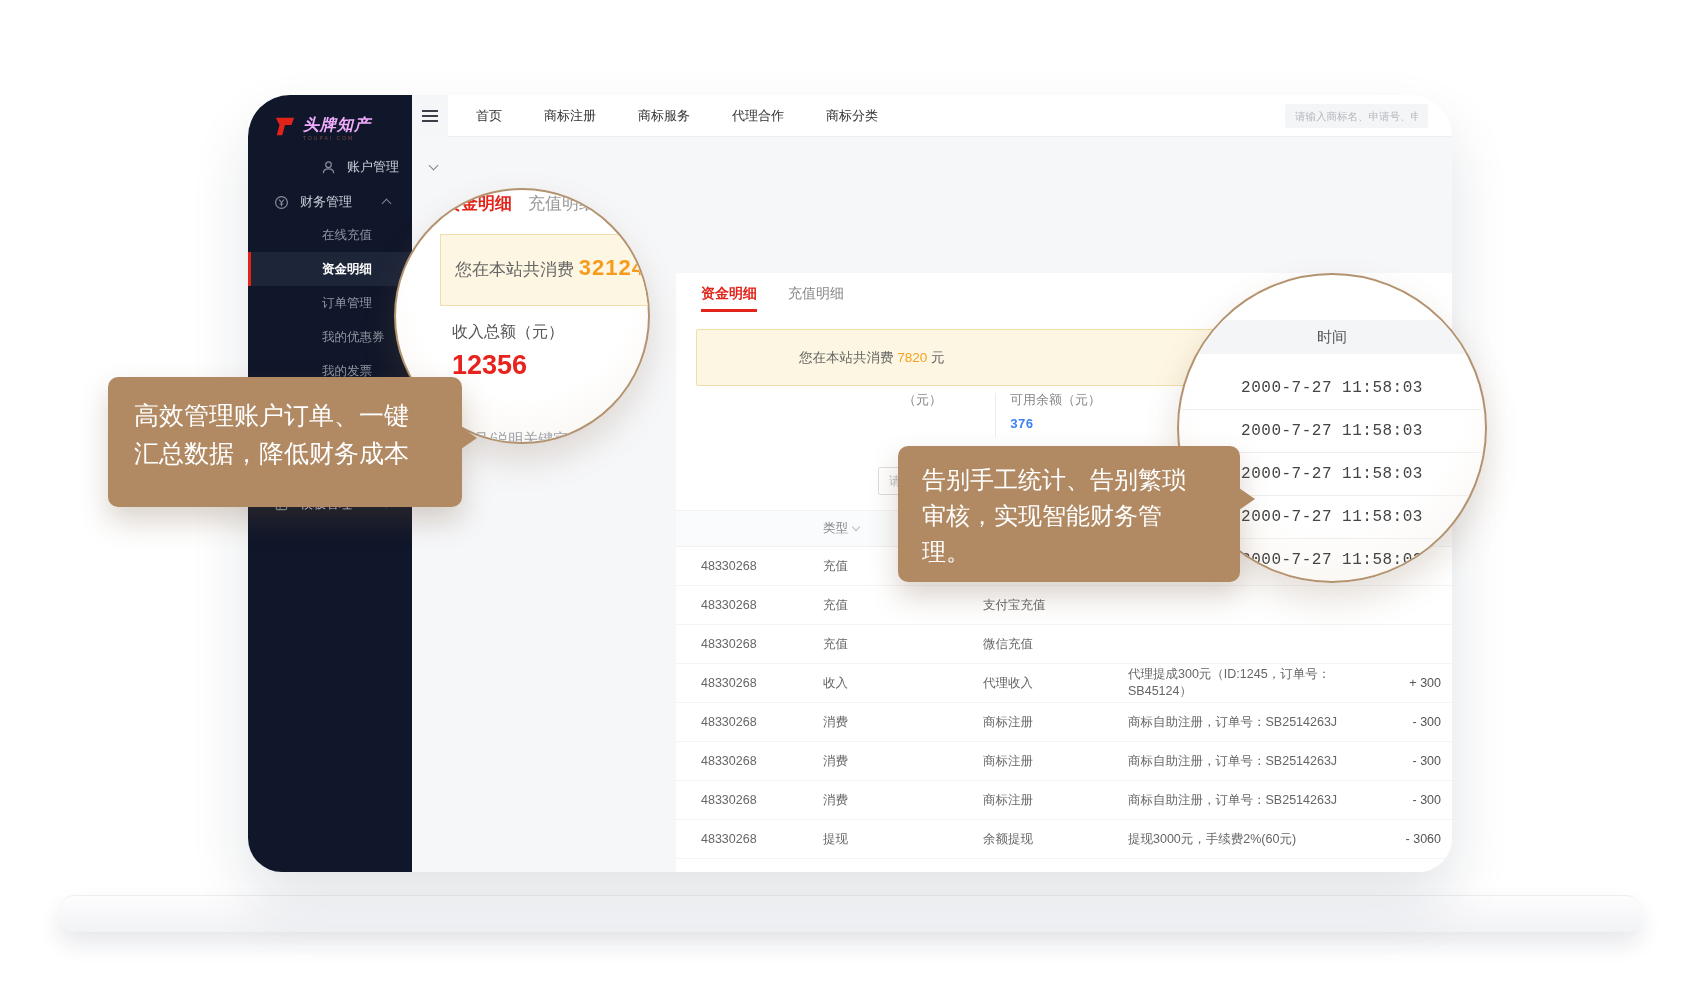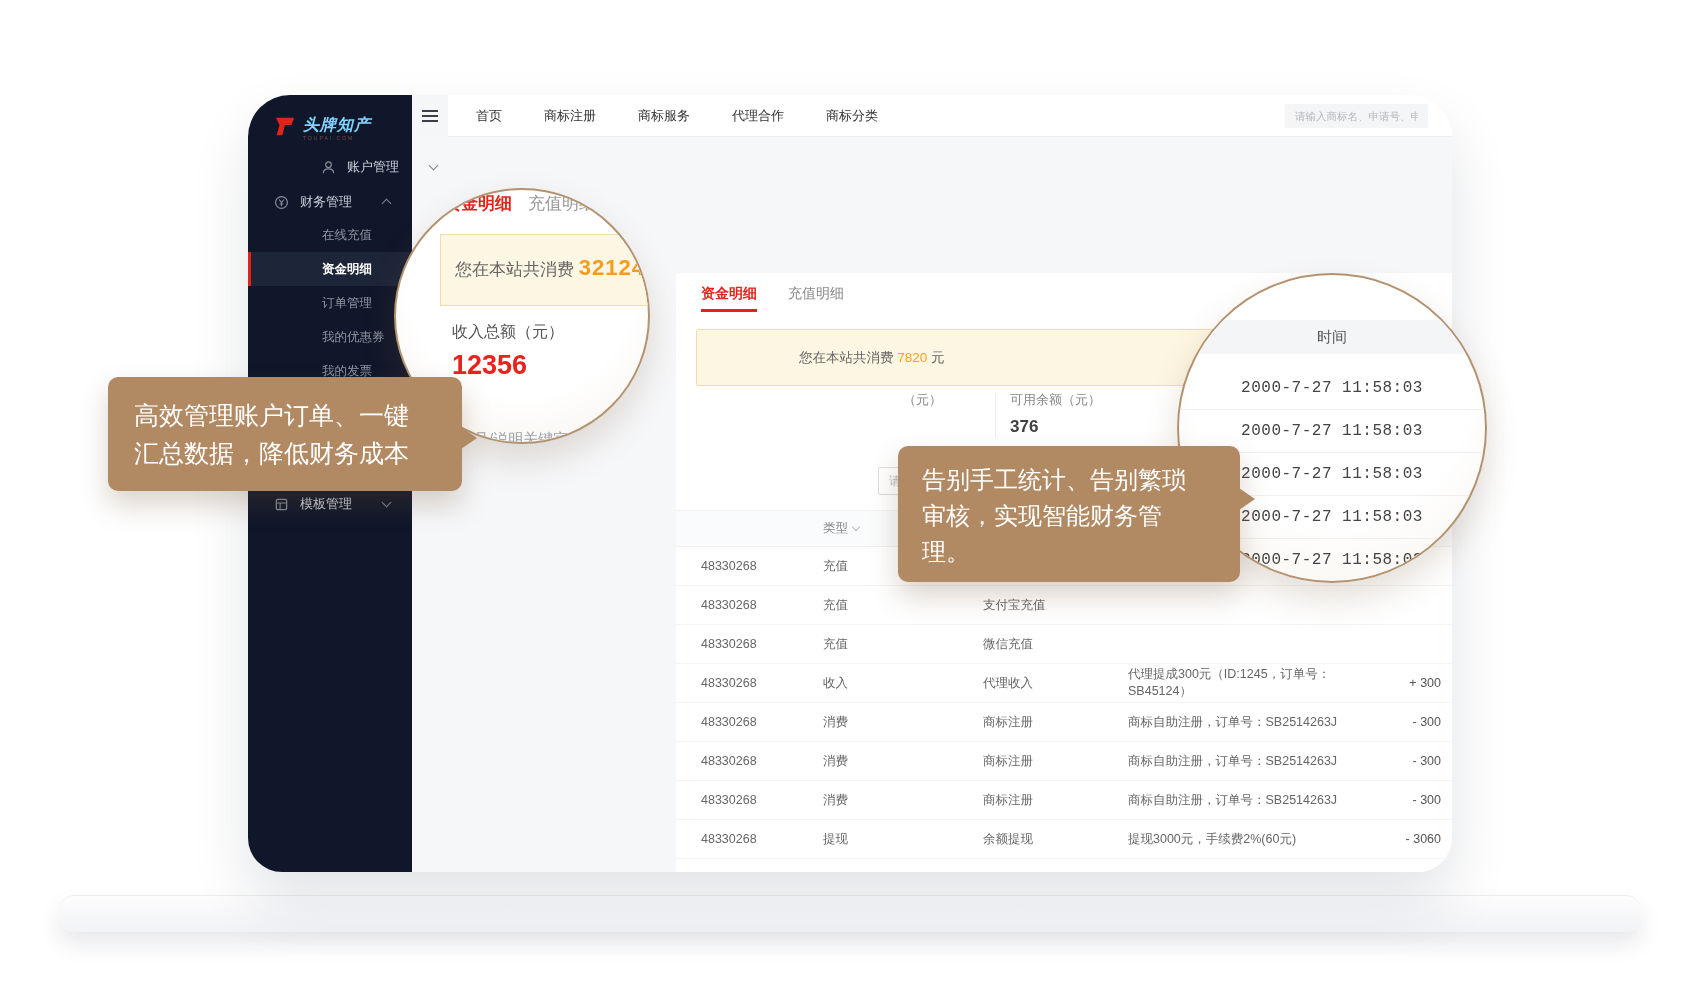--- a/index.html
+++ b/index.html
@@ -9,21 +9,21 @@
   
   .screen{position:absolute;left:248px;top:95px;width:1204px;height:777px;background:#fff;
           border-radius:42px 42px 34px 34px;overflow:hidden;box-shadow:0 30px 60px rgba(20,30,60,.12);}
   .base{position:absolute;left:58px;top:895px;width:1584px;height:37px;background:linear-gradient(#fdfdfe,#f2f3f6);
         border-radius:18px/20px;box-shadow:0 12px 22px rgba(20,30,60,.10);border-top:1px solid #eceef1;}
 
   
   .sidebar{position:absolute;left:0;top:0;width:164px;height:777px;background:#10172a;}
   .logo{position:absolute;left:26px;top:20px;display:flex;align-items:flex-start;gap:7px;}
   .logo-mark{width:22px;height:22px;flex:0 0 22px;}
-  .logo-title{color:#7dd3fc;font-size:16px;font-weight:bold;font-style:italic;letter-spacing:1px;line-height:20px;}
+  .logo-title{color:#f0abfc;font-size:16px;font-weight:bold;font-style:italic;letter-spacing:1px;line-height:20px;}
   .logo-sub{color:#7b4a44;font-size:5px;letter-spacing:2px;line-height:6px;}
   .side-item{position:absolute;left:0;width:164px;height:34px;display:flex;align-items:center;color:#c9ced8;font-size:13px;cursor:pointer;}
   .side-item .ic{width:15px;height:15px;margin-left:26px;margin-right:11px;opacity:.85;}
   .side-sub{position:absolute;left:0;width:194px;height:34px;display:flex;align-items:center;color:#8f96a3;font-size:12.5px;padding-left:74px;cursor:pointer;}
   .side-sub.active{background:#1d2539;color:#ffffff;font-weight:bold;}
   .side-sub.active::before{content:"";position:absolute;left:0;top:0;width:3px;height:34px;background:#e2231a;}
   .chev{position:absolute;right:22px;width:7px;height:7px;border-right:1.5px solid #7d8594;border-bottom:1.5px solid #7d8594;}
   .chev.down{transform:rotate(45deg);margin-top:-4px;}
   .chev.up{transform:rotate(225deg);margin-top:2px;}
 
@@ -45,21 +45,21 @@
   .tab{position:absolute;top:12px;font-size:14px;cursor:pointer;}
   .tab.t1{left:25px;color:#e2231a;font-weight:bold;}
   .tab.t1::after{content:"";position:absolute;left:0;right:0;bottom:-9px;height:3px;background:#e2231a;}
   .tab.t2{left:112px;color:#888;}
 
   .banner{position:absolute;left:20px;top:56px;width:982px;height:57px;background:#fdf6e2;border:1px solid #f2deab;border-radius:2px;}
   .banner-text{position:absolute;left:102px;top:19px;font-size:13.5px;color:#666;}
   .banner-amt{color:#f7a21c;margin-top:16px;}
 
   .stat-label{font-size:13px;color:#888;}
-  .stat-value{font-size:17px;font-weight:bold;color:#404040;margin-top:8px;}
+  .stat-value{font-size:13px;font-weight:bold;color:#3b82f6;margin-top:8px;font-family:Liberation Mono, monospace;}
   .stat1{position:absolute;left:227px;top:118px;}
   .stat-div{position:absolute;left:319px;top:120px;width:1px;height:44px;background:#ededed;}
   .stat2{position:absolute;left:334px;top:118px;}
 
   .date-input{position:absolute;left:202px;top:194px;width:166px;height:28px;border:1px solid #ddd;border-radius:2px;background:#fff;
               font-size:12px;color:#666;padding:0 26px 0 10px;}
   .date-input::placeholder{color:#b8bcc2;}
   .cal-ic{position:absolute;left:347px;top:202px;width:12px;height:11px;border:1px solid #c3c6cc;border-radius:1px;}
   .cal-ic::before{content:"";position:absolute;left:1px;right:1px;top:2px;height:1px;background:#c3c6cc;}
   .btn-search{position:absolute;left:392px;top:194px;width:46px;height:28px;background:#e2231a;color:#fff;border:none;border-radius:2px;font-size:12px;cursor:pointer;}
@@ -92,21 +92,21 @@
   .mag2{left:1177px;top:273px;width:310px;height:310px;}
   .mag2 .m-thead{position:absolute;left:-6px;right:-6px;top:45px;height:34px;background:#f4f5f7;
                  display:flex;align-items:center;justify-content:center;font-size:15px;color:#555;}
   .mag2 .m-time-row{position:absolute;left:0;right:0;height:43px;display:flex;align-items:center;justify-content:center;
                     font-size:16px;color:#444;border-bottom:1px solid #efefef;letter-spacing:.5px;font-family:Liberation Mono, monospace;}
 
   
   .tip{position:absolute;background:#b18a64;color:#fff;border-radius:10px;white-space:pre-line;
        box-shadow:0 14px 28px rgba(110,80,50,.25);}
   .tip::after{content:"";position:absolute;right:-15px;border-top:11px solid transparent;border-bottom:11px solid transparent;border-left:16px solid #b18a64;}
-  .tip1{left:108px;top:377px;width:354px;height:114px;font-size:25px;line-height:38px;padding:19px 0 0 26px;}
+  .tip1{left:108px;top:377px;width:354px;height:130px;font-size:25px;line-height:38px;padding:19px 0 0 26px;}
   .tip1::after{top:50px;}
   .tip2{left:898px;top:446px;width:342px;height:136px;font-size:24px;line-height:36px;padding:16px 0 4px 24px;}
   .tip2::after{top:42px;}
 </style>
 </head>
 <body>
 
 <div class="stage">
 
   <div class="base"></div>

